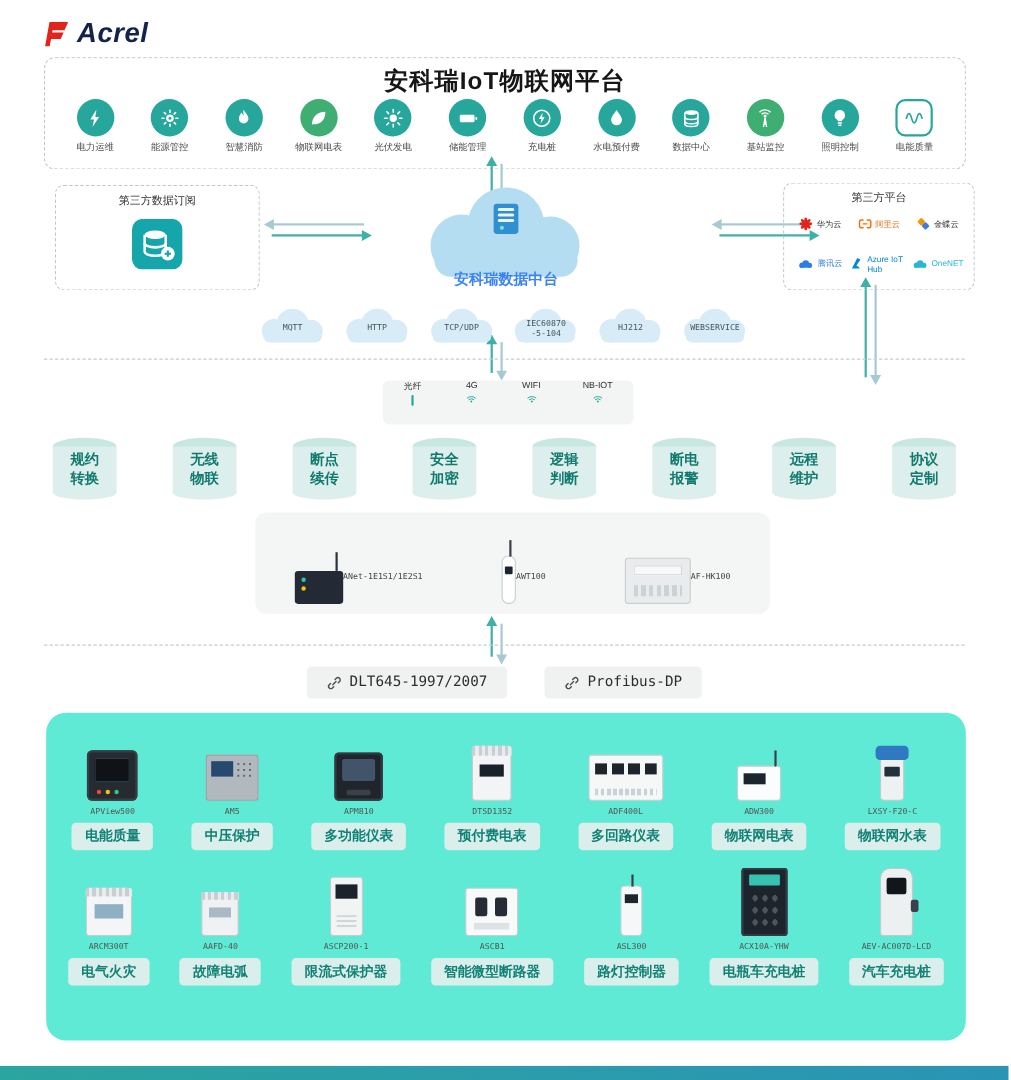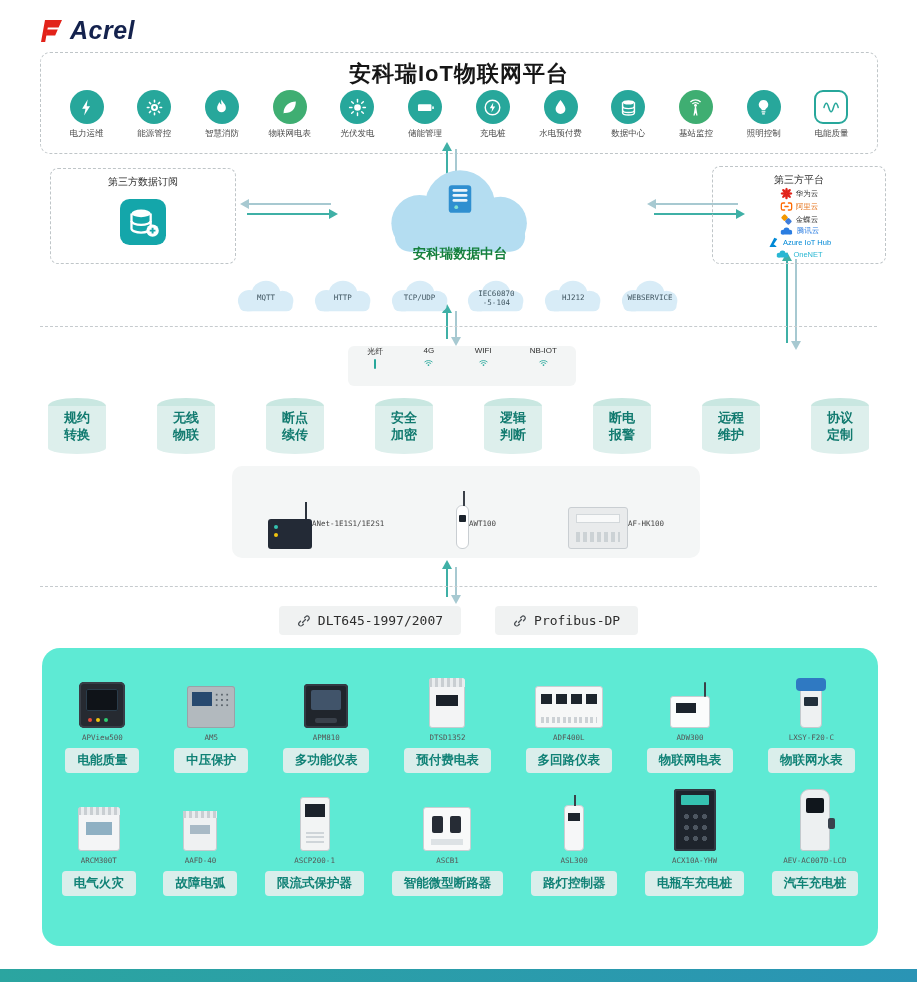--- a/index.html
+++ b/index.html
@@ -53,26 +53,26 @@
   
   .subscribe{position:absolute;left:50px;top:168px;width:186px;height:96px;
              border:1px dashed #bfc5c8;border-radius:8px;}
   .box-title{position:absolute;top:6px;left:0;right:0;text-align:center;font-size:10px;color:#2e2e2e;}
   .subscribe .ic{position:absolute;left:50%;top:56%;transform:translate(-50%,-50%);width:46px;height:46px;}
 
   .cloudC{position:absolute;left:372px;top:158px;width:176px;height:106px;}
   .cloudC .bigcloud{position:absolute;inset:0;width:100%;height:100%;color:#b4ddf1;fill:currentColor;}
   .server{position:absolute;left:50%;top:24px;transform:translateX(-50%);width:30px;height:34px;}
   .cloud-label{position:absolute;left:0;right:0;bottom:1px;text-align:center;
-               font-weight:bold;font-size:13.5px;color:#15803d;}
+               font-weight:bold;font-size:13.5px;color:#3b82f6;}
 
   .tp{position:absolute;left:712px;top:166px;width:174px;height:98px;
       border:1px dashed #bfc5c8;border-radius:8px;}
   .tp-grid{position:absolute;left:6px;right:6px;top:20px;bottom:4px;
-           display:grid;grid-template-columns:1fr;align-items:center;}
+           display:grid;grid-template-columns:1fr 1fr 1fr;align-items:center;}
   .vendor{display:flex;align-items:center;justify-content:center;gap:3px;font-size:7.5px;color:#333;}
   .vendor svg{width:13px;height:13px;flex:none;}
   .vendor .cld{width:15px;height:10px;}
   .vendor:nth-child(2){color:#e57117;}
   .vendor:nth-child(4){color:#2b7de1;}
   .vendor:nth-child(5){color:#0089d6;}
   .vendor:nth-child(6){color:#29b7d3;}
   .c-tencent{color:#2b7de1;fill:currentColor;}
   .c-onenet{color:#29b7d3;fill:currentColor;}
 

